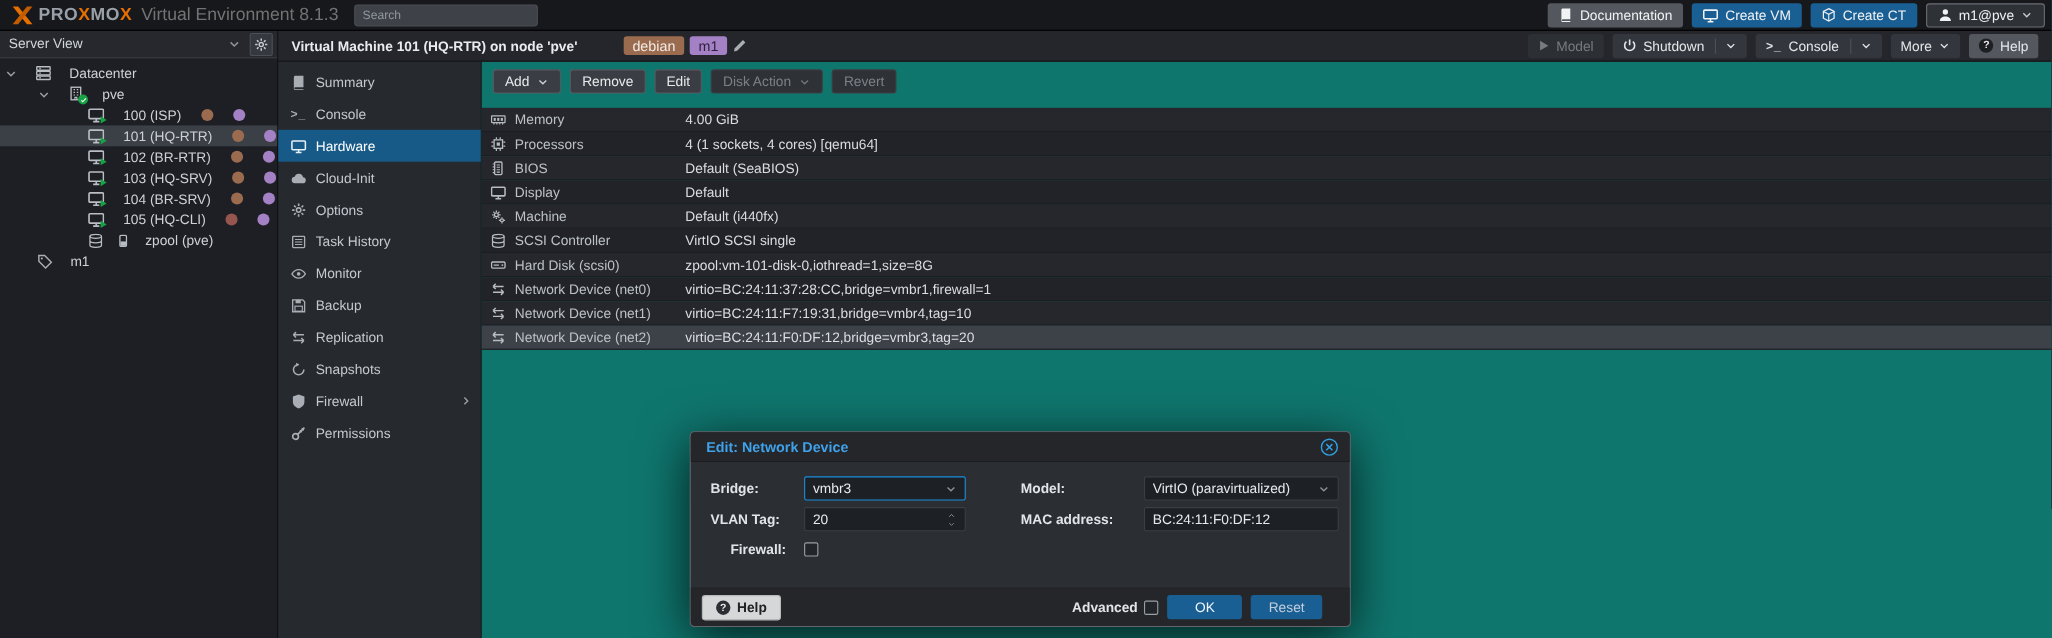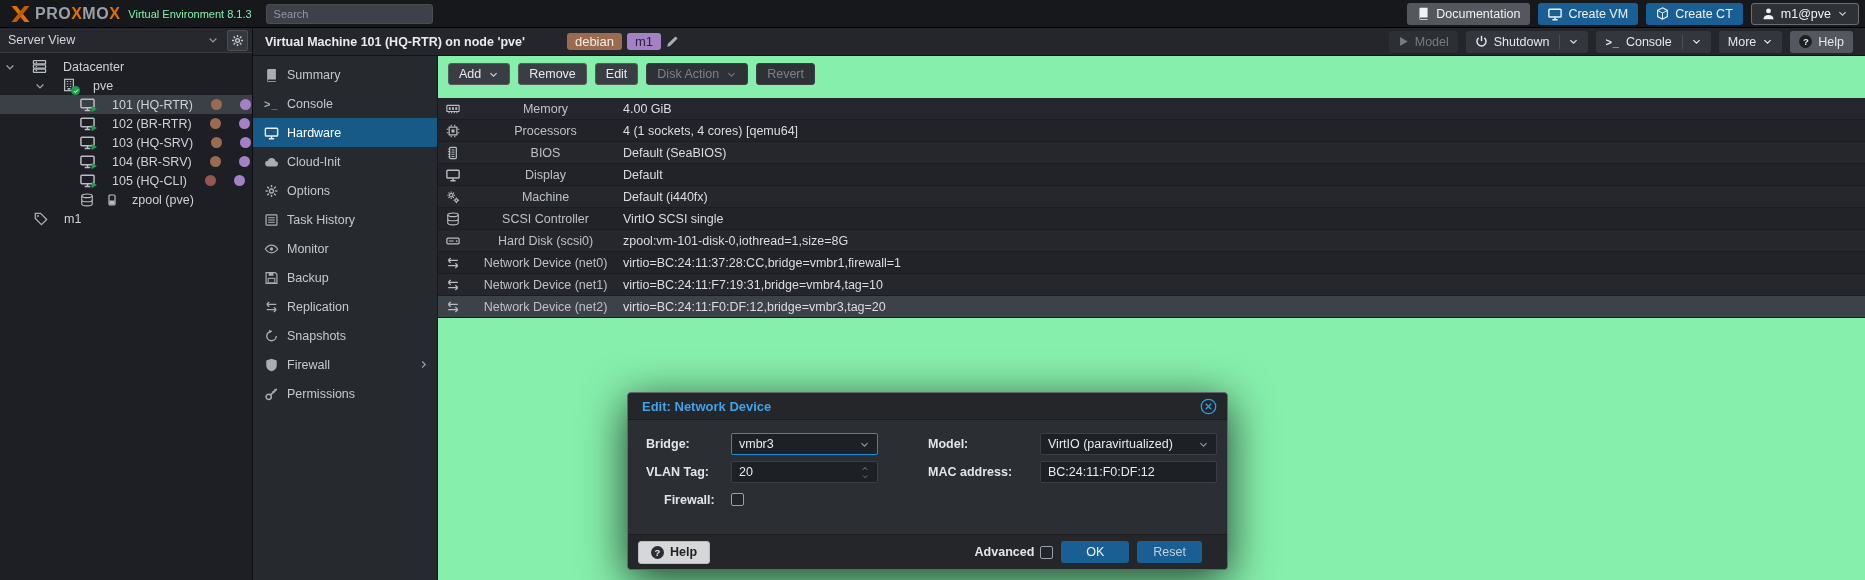--- a/index.html
+++ b/index.html
@@ -5,21 +5,21 @@
   * { margin:0; padding:0; box-sizing:border-box; }
   html,body { width:1865px; height:580px; background:#1e2126; font-family:"Liberation Sans",sans-serif; font-size:12.5px; color:#d4d8dc; overflow:hidden; position:relative; }
   svg.ic { width:14px; height:14px; flex:none; display:block; }
 
   
   .topbar { position:absolute; left:0; top:0; width:1865px; height:28px; background:#16181c; display:flex; align-items:center; padding:0 6px; border-bottom:1px solid #000; z-index:5; }
   .logo { display:flex; align-items:center; gap:4px; margin-left:4px; }
   .logo svg { width:21px; height:18px; }
   .logo-text { font-weight:bold; font-size:16px; letter-spacing:.5px; color:#9aa0a7; }
   .logo-text .lx { color:var(--logo-orange); }
-  .version { margin-left:8px; color:#86efac; font-size:11px; }
+  .version { margin-left:8px; color:#737373; font-size:16px; }
   .search { margin-left:14px; width:167px; height:20px; background:#3e4147; border:1px solid #4a4e54; border-radius:3px; color:#d8dbdf; padding:0 7px; font-size:11px; }
   .search::placeholder { color:#9298a0; }
   .tb-right { margin-left:auto; display:flex; gap:8px; align-items:center; }
   .btn { height:22px; display:inline-flex; align-items:center; gap:6px; padding:0 10px; border-radius:3px; background:#54585e; color:#f0f2f4; font-size:12.5px; border:none; cursor:pointer; white-space:nowrap; }
   .btn.blue { background:var(--accent); }
   .btn.userbtn { background:#2e3136; border:1px solid #6a6e74; }
   .btn .chev { width:11px; height:11px; opacity:.8; }
 
   
   .sidebar { position:absolute; left:0; top:28px; width:253px; bottom:0; background:#1d1f24; border-right:1px solid #0d0e11; }
@@ -63,21 +63,21 @@
 
   
   .nav { position:absolute; left:253px; top:56px; width:185px; bottom:0; background:#26292e; border-right:1px solid #16181c; padding-top:4px; }
   .nrow { height:29px; display:flex; align-items:center; gap:8px; padding:0 8px 0 11px; color:#c4c9cf; cursor:pointer; }
   .nrow svg.ic, .nrow .term { color:#a9aeb5; width:15px; }
   .nrow.sel { background:#175a88; color:#fff; }
   .nrow.sel svg.ic { color:#e8f1f8; }
   .nrow .sub { margin-left:auto; width:11px; height:11px; color:#9aa0a7; }
 
   
-  .content { position:absolute; left:438px; top:56px; right:0; bottom:0; background:#86efac;text-align:center; }
+  .content { position:absolute; left:438px; top:56px; right:0; bottom:0; background:#0f766e; }
   .toolbar { height:36px; display:flex; align-items:center; gap:8px; padding:0 10px; }
   .tbtn { height:22px; display:inline-flex; align-items:center; gap:7px; padding:0 10px; background:#3a3d43; border:1px solid #565a60; border-radius:3px; color:#e8eaec; cursor:pointer; }
   .tbtn .chev { width:11px; height:11px; opacity:.85; }
   .tbtn.disabled { background:#2e3136; border-color:#3c3f45; color:#7c8188; cursor:default; }
   .hwtable { position:absolute; left:0; top:42px; right:0; }
   .hrow { height:22px; display:flex; align-items:center; padding-left:8px; background:#25272c; border-bottom:1px solid #1b1d21; cursor:pointer; }
   .hrow:nth-child(even) { background:#212328; }
   .hrow.sel { background:#3d4148; }
   .hrow svg.ic { color:#b7bcc2; margin-right:8px; }
   .hlabel { width:155px; color:#bcc1c7; flex:none; }
@@ -310,20 +310,32 @@
         </svg>
       <span class="nodeico"><svg class="bld">
             <use href="#i-building"></use>
           </svg><span class="chkb">
             <svg>
               <use href="#i-check"></use>
             </svg>
           </span></span>
       <span>pve</span>
     </div>
+    <div class="trow">
+      <span class="ind2"></span>
+        <span class="tsp"></span>
+      <span class="vmico"><svg class="mon">
+            <use href="#i-mon"></use>
+          </svg><svg class="ply">
+            <use href="#i-play"></use>
+          </svg></span>
+      <span>100 (ISP)</span>
+      <span class="dot d1"></span>
+        <span class="dot d2"></span>
+    </div>
     <div class="trow sel">
       <span class="ind2"></span>
         <span class="tsp"></span>
       <span class="vmico"><svg class="mon">
             <use href="#i-mon"></use>
           </svg><svg class="ply">
             <use href="#i-play"></use>
           </svg></span>
       <span>101 (HQ-RTR)</span>
       <span class="dot d1"></span>

